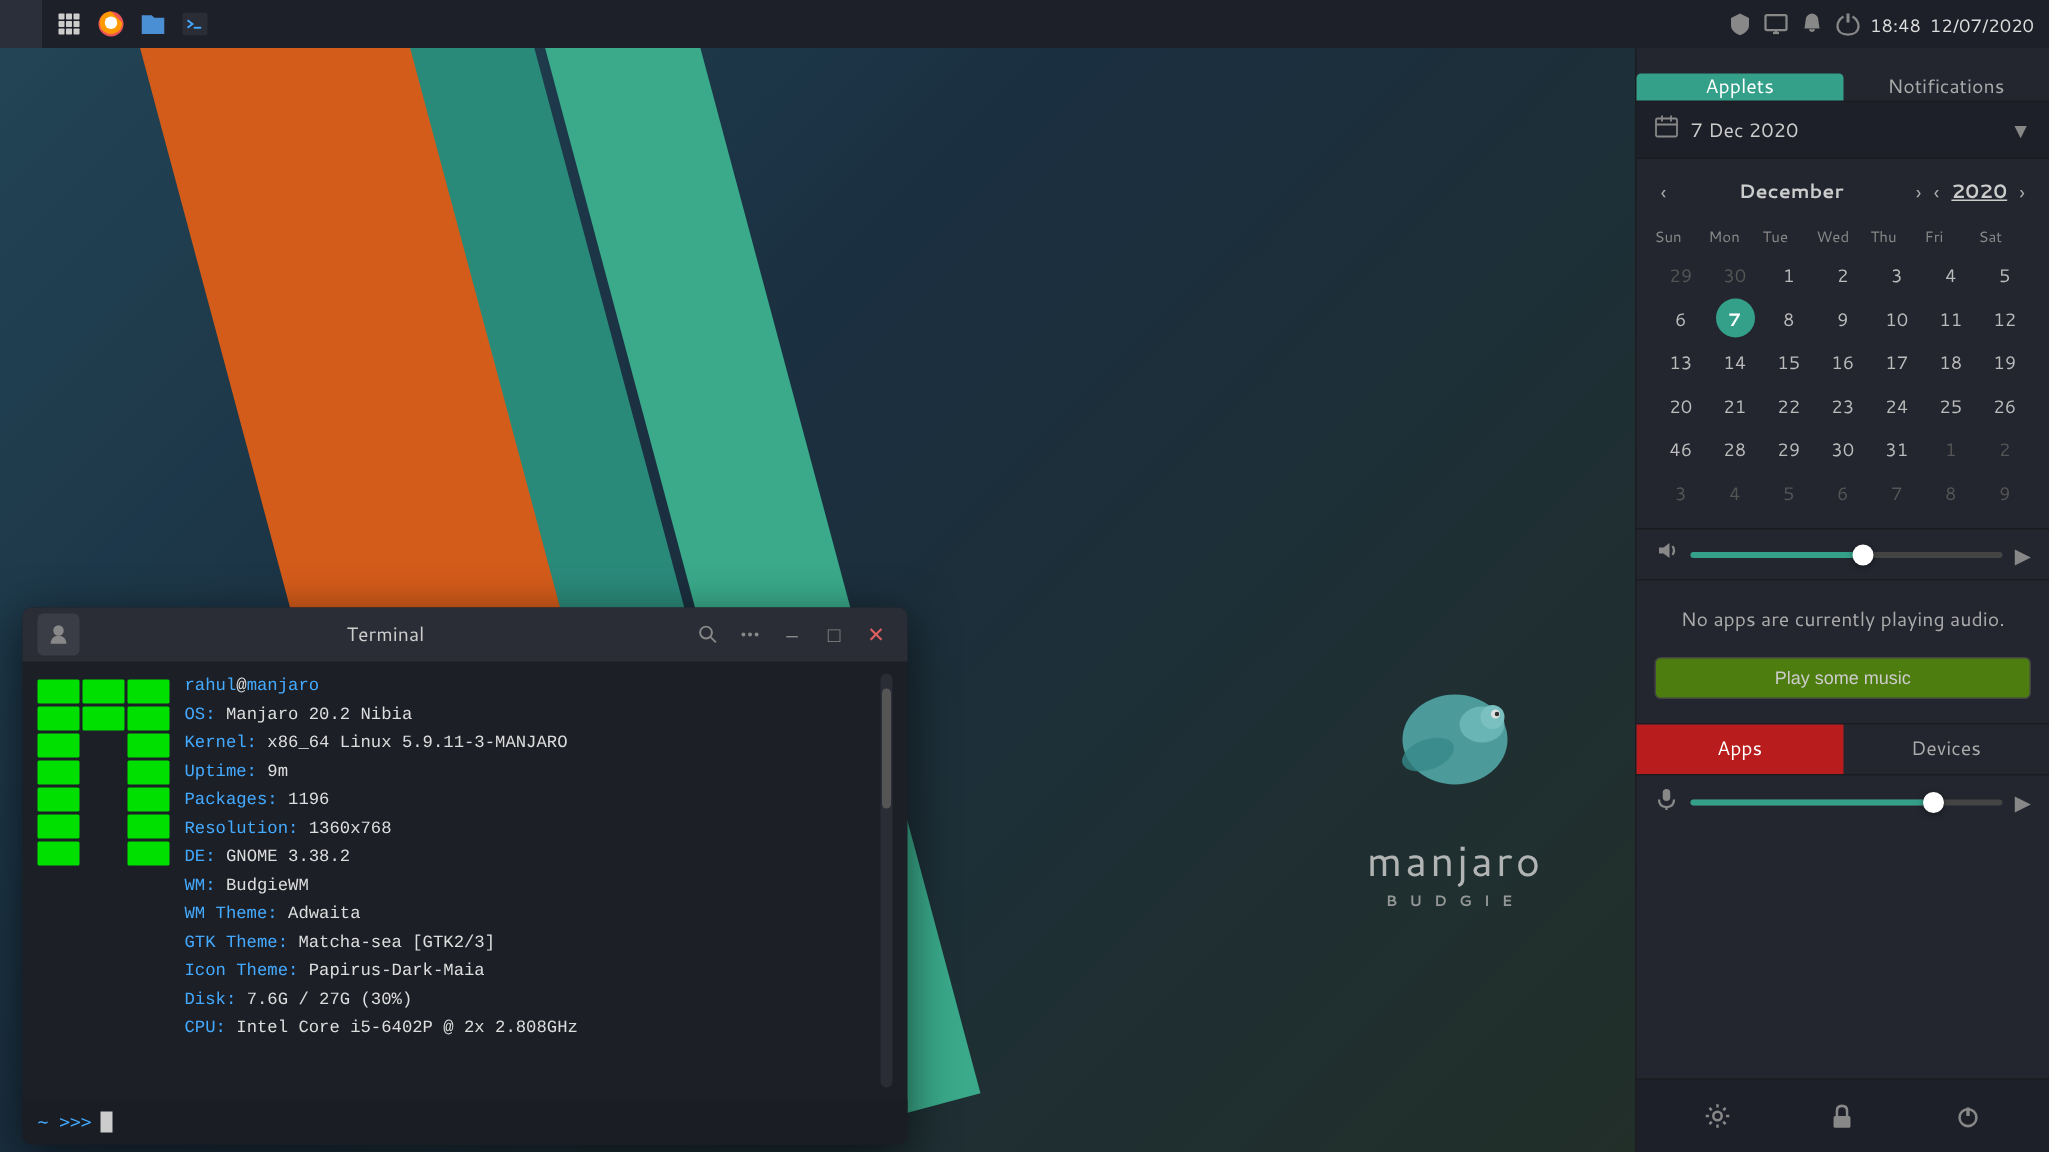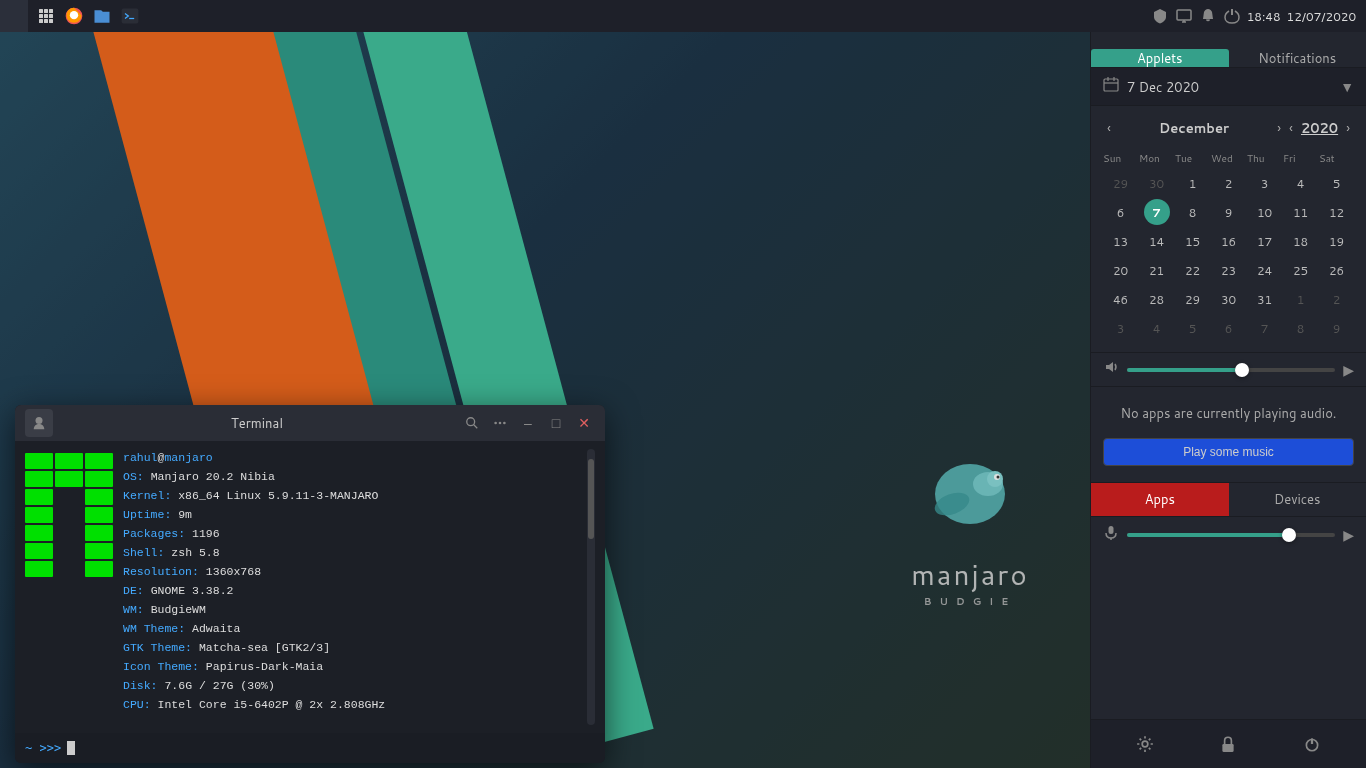--- a/index.html
+++ b/index.html
@@ -372,21 +372,21 @@
       text-align: center;
       border-bottom: 1px solid #1a1c22;
     }
     .no-audio-text {
       color: #aaa;
       font-size: 13px;
       line-height: 1.6;
       margin-bottom: 14px;
     }
     .play-music-btn {
-      background: #1d4ed8;
+      background: #4d7c0f;
       border: 1px solid #444;
       color: #ccc;
       font-size: 12px;
       padding: 6px 20px;
       border-radius: 4px;
       cursor: pointer;
       width: 100%;
     }
 
     
@@ -644,21 +644,20 @@
     </div>
 
     <div class="terminal-info">
       <div>
         <span class="term-user">rahul</span><span class="term-at">@</span><span class="term-host">manjaro</span>
       </div>
       <div><span class="term-label">OS:</span> <span class="term-value">Manjaro 20.2 Nibia</span></div>
       <div><span class="term-label">Kernel:</span> <span class="term-value">x86_64 Linux 5.9.11-3-MANJARO</span></div>
       <div><span class="term-label">Uptime:</span> <span class="term-value">9m</span></div>
       <div><span class="term-label">Packages:</span> <span class="term-value">1196</span></div>
-      <div><span class="term-label">Shell:</span> <span class="term-value">zsh 5.8</span></div>
       <div><span class="term-label">Resolution:</span> <span class="term-value">1360x768</span></div>
       <div><span class="term-label">DE:</span> <span class="term-value">GNOME 3.38.2</span></div>
       <div><span class="term-label">WM:</span> <span class="term-value">BudgieWM</span></div>
       <div><span class="term-label">WM Theme:</span> <span class="term-value">Adwaita</span></div>
       <div><span class="term-label">GTK Theme:</span> <span class="term-value">Matcha-sea [GTK2/3]</span></div>
       <div><span class="term-label">Icon Theme:</span> <span class="term-value">Papirus-Dark-Maia</span></div>
       <div><span class="term-label">Disk:</span> <span class="term-value">7.6G / 27G (30%)</span></div>
       <div><span class="term-label">CPU:</span> <span class="term-value">Intel Core i5-6402P @ 2x 2.808GHz</span></div>
 
     </div>

